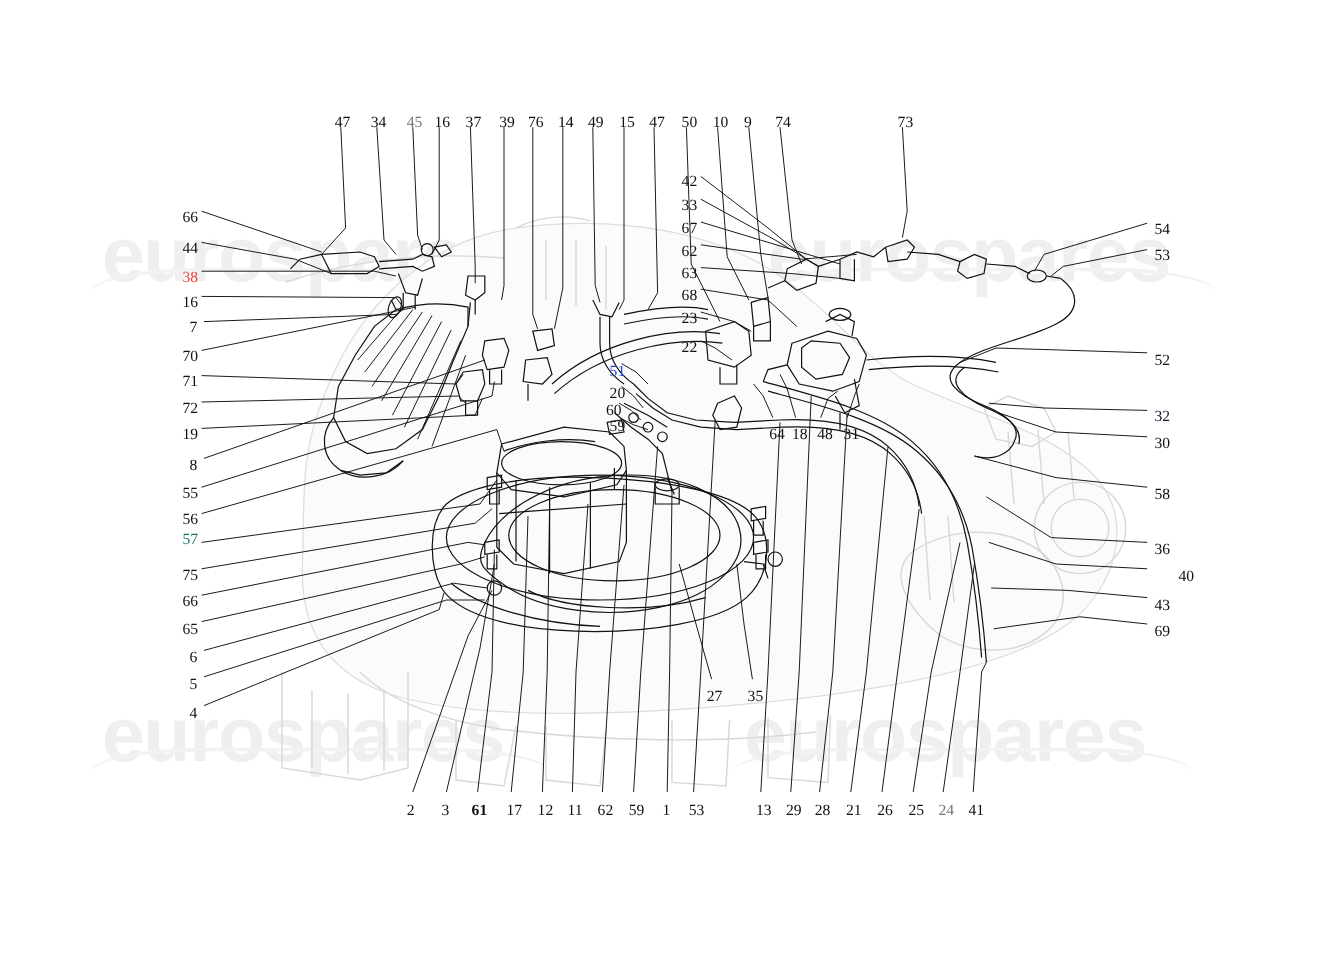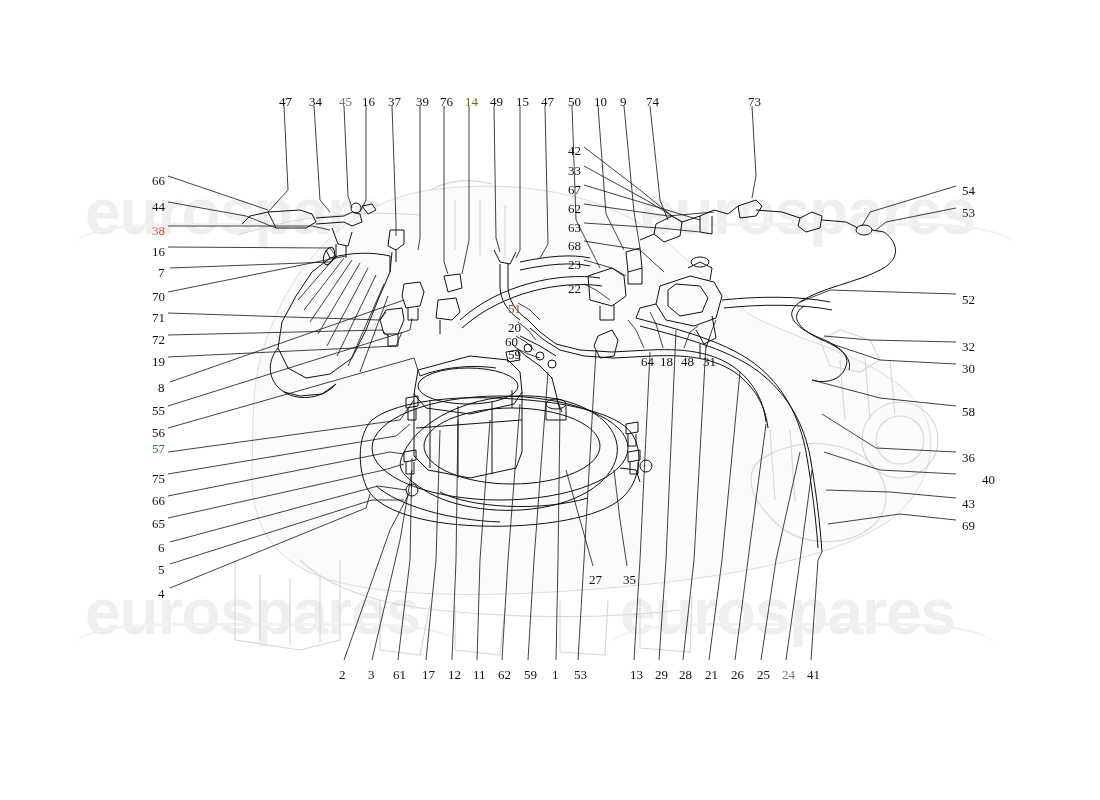--- a/index.html
+++ b/index.html
@@ -307,21 +307,21 @@
   </svg>
 
   <div id="labels">
       <div class="num" style="left: 279px; top: 95px; color: rgb(17, 17, 17);">47</div>
       <div class="num" style="left: 309px; top: 95px; color: rgb(17, 17, 17);">34</div>
       <div class="num" style="left: 339px; top: 95px; color: #737373;">45</div>
       <div class="num" style="left: 362px; top: 95px; color: rgb(17, 17, 17);">16</div>
       <div class="num" style="left: 388px; top: 95px; color: rgb(17, 17, 17);">37</div>
       <div class="num" style="left: 416px; top: 95px; color: rgb(17, 17, 17);">39</div>
       <div class="num" style="left: 440px; top: 95px; color: rgb(17, 17, 17);">76</div>
-      <div class="num" style="left: 465px; top: 95px; color: #4d7c0f;">14</div>
+      <div class="num" style="left: 465px; top: 95px; color: #000000;">14</div>
       <div class="num" style="left: 490px; top: 95px; color: rgb(17, 17, 17);">49</div>
       <div class="num" style="left: 516px; top: 95px; color: rgb(17, 17, 17);">15</div>
       <div class="num" style="left: 541px; top: 95px; color: rgb(17, 17, 17);">47</div>
       <div class="num" style="left: 568px; top: 95px; color: rgb(17, 17, 17);">50</div>
       <div class="num" style="left: 594px; top: 95px; color: rgb(17, 17, 17);">10</div>
       <div class="num" style="left: 620px; top: 95px; color: rgb(17, 17, 17);">9</div>
       <div class="num" style="left: 646px; top: 95px; color: rgb(17, 17, 17);">74</div>
       <div class="num" style="left: 748px; top: 95px; color: rgb(17, 17, 17);">73</div>
       <div class="num" style="left: 152px; top: 174px; color: rgb(17, 17, 17);">66</div>
       <div class="num" style="left: 152px; top: 200px; color: rgb(17, 17, 17);">44</div>
@@ -353,33 +353,33 @@
       <div class="num" style="left: 962px; top: 497px; color: rgb(17, 17, 17);">43</div>
       <div class="num" style="left: 962px; top: 519px; color: rgb(17, 17, 17);">69</div>
       <div class="num" style="left: 568px; top: 144px; color: rgb(17, 17, 17);">42</div>
       <div class="num" style="left: 568px; top: 164px; color: rgb(17, 17, 17);">33</div>
       <div class="num" style="left: 568px; top: 183px; color: rgb(17, 17, 17);">67</div>
       <div class="num" style="left: 568px; top: 202px; color: rgb(17, 17, 17);">62</div>
       <div class="num" style="left: 568px; top: 221px; color: rgb(17, 17, 17);">63</div>
       <div class="num" style="left: 568px; top: 239px; color: rgb(17, 17, 17);">68</div>
       <div class="num" style="left: 568px; top: 258px; color: rgb(17, 17, 17);">23</div>
       <div class="num" style="left: 568px; top: 282px; color: rgb(17, 17, 17);">22</div>
-      <div class="num" style="left: 508px; top: 302px; color: #c2410c;">51</div>
+      <div class="num" style="left: 508px; top: 302px; color: #1d4ed8;">51</div>
       <div class="num" style="left: 508px; top: 321px; color: rgb(17, 17, 17);">20</div>
       <div class="num" style="left: 505px; top: 335px; color: rgb(17, 17, 17);">60</div>
       <div class="num" style="left: 508px; top: 348px; color: rgb(17, 17, 17);">59</div>
       <div class="num" style="left: 641px; top: 355px; color: rgb(17, 17, 17);">64</div>
       <div class="num" style="left: 660px; top: 355px; color: rgb(17, 17, 17);">18</div>
       <div class="num" style="left: 681px; top: 355px; color: rgb(17, 17, 17);">48</div>
       <div class="num" style="left: 703px; top: 355px; color: rgb(17, 17, 17);">31</div>
       <div class="num" style="left: 589px; top: 573px; color: rgb(17, 17, 17);">27</div>
       <div class="num" style="left: 623px; top: 573px; color: rgb(17, 17, 17);">35</div>
       <div class="num" style="left: 339px; top: 668px; color: rgb(17, 17, 17);">2</div>
       <div class="num" style="left: 368px; top: 668px; color: rgb(17, 17, 17);">3</div>
-      <div class="num" style="left: 393px; top: 668px; color: rgb(17, 17, 17);">61</div>
+      <div class="num" style="left: 393px; top: 668px; color: rgb(17, 17, 17); font-weight: bold;">61</div>
       <div class="num" style="left: 422px; top: 668px; color: rgb(17, 17, 17); text-align: center;">17</div>
       <div class="num" style="left: 448px; top: 668px; color: rgb(17, 17, 17);">12</div>
       <div class="num" style="left: 473px; top: 668px; color: rgb(17, 17, 17);">11</div>
       <div class="num" style="left: 498px; top: 668px; color: rgb(17, 17, 17);">62</div>
       <div class="num" style="left: 524px; top: 668px; color: rgb(17, 17, 17);">59</div>
       <div class="num" style="left: 552px; top: 668px; color: rgb(17, 17, 17);">1</div>
       <div class="num" style="left: 574px; top: 668px; color: rgb(17, 17, 17);">53</div>
       <div class="num" style="left: 630px; top: 668px; color: rgb(17, 17, 17);">13</div>
       <div class="num" style="left: 655px; top: 668px; color: rgb(17, 17, 17);">29</div>
       <div class="num" style="left: 679px; top: 668px; color: rgb(17, 17, 17);">28</div>

